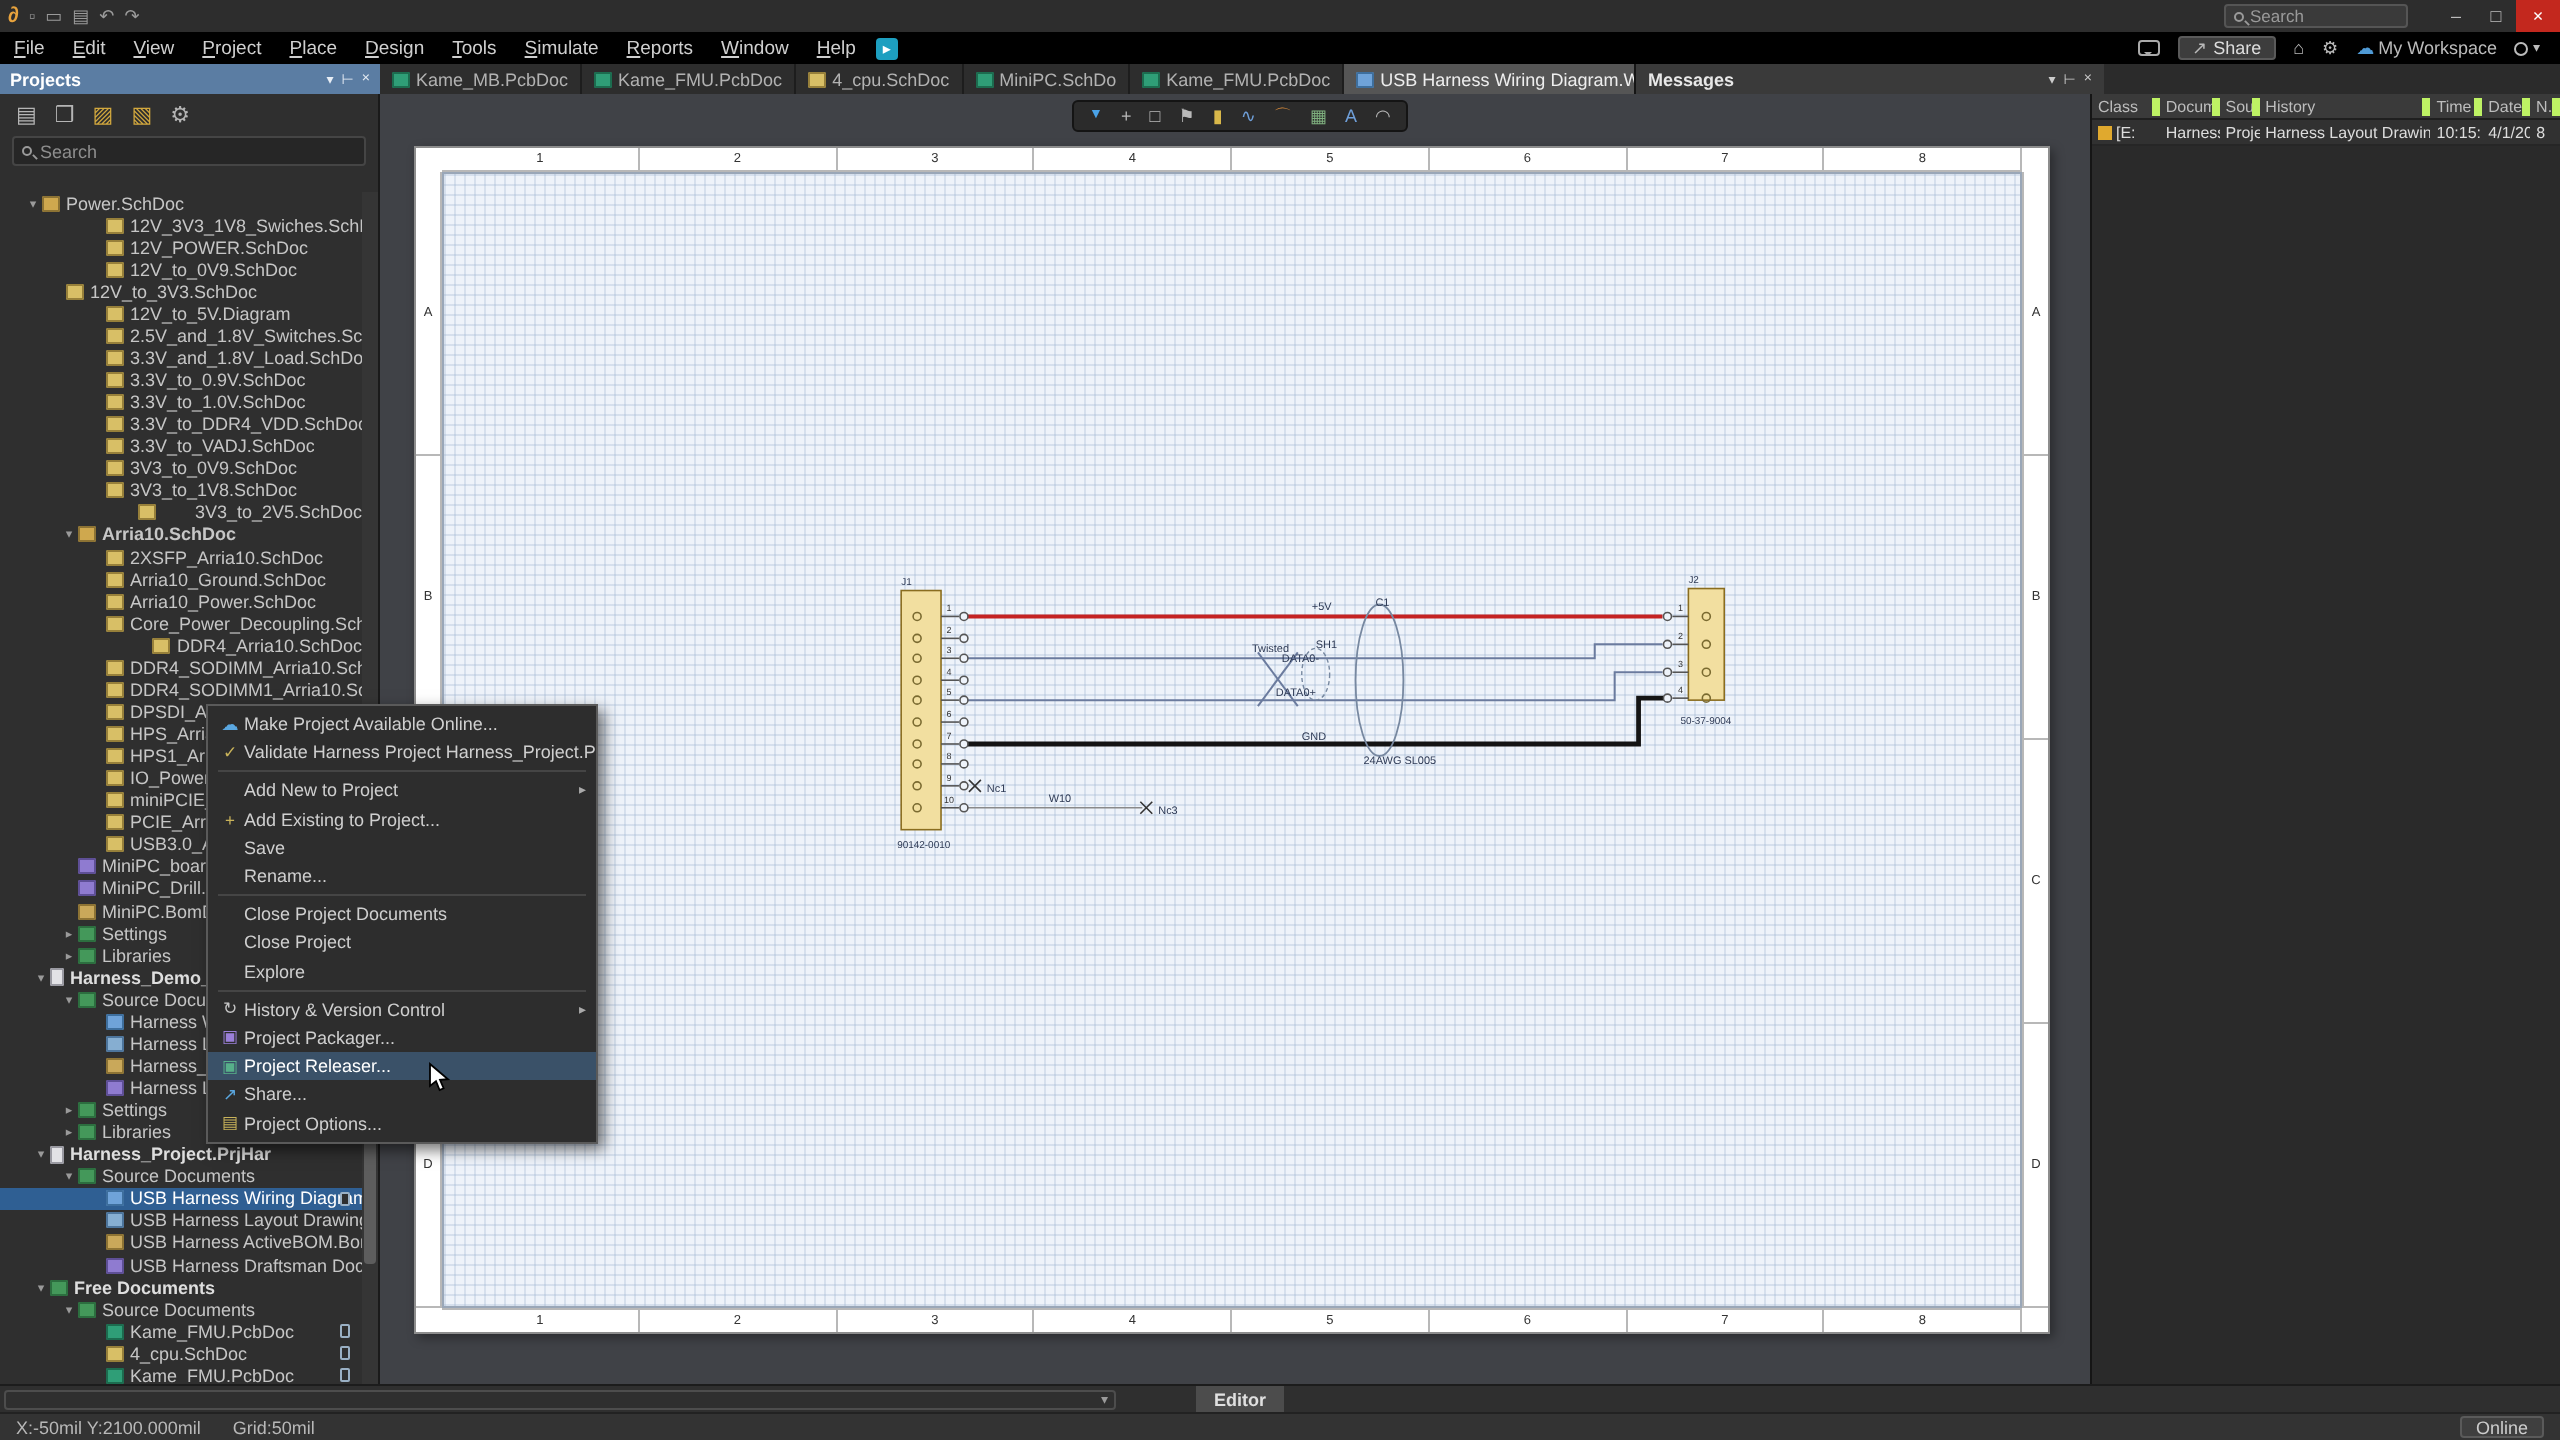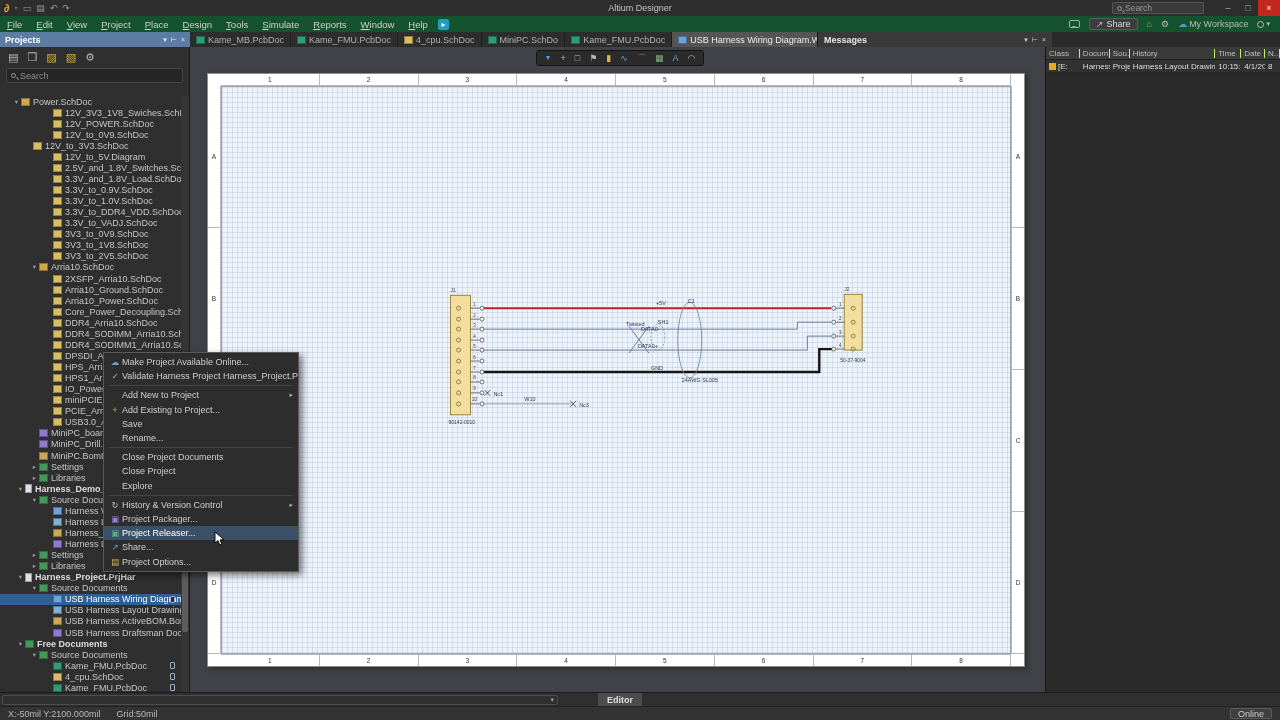--- a/index.html
+++ b/index.html
@@ -12,21 +12,21 @@
   .logo{color:#e8a33d;font-weight:bold;font-size:11px;line-height:10px}
   .tb-ic{color:#9a9a9a;font-size:9px}
   .tb-title{position:absolute;left:0;right:0;text-align:center;color:#c2c2c2}
   .tb-search{position:absolute;right:76px;top:2px;width:92px;height:12px;background:#3a3a3a;border:1px solid #555;border-radius:2px;display:flex;align-items:center;gap:3px;padding:0 4px;color:#9a9a9a;font-size:8.5px}
   .mag{width:5px;height:5px;border:1px solid #9a9a9a;border-radius:50%;position:relative;flex:none}
   .mag::after{content:"";position:absolute;left:4px;top:4px;width:3px;height:1px;background:#9a9a9a;transform:rotate(45deg)}
   .win-btns{position:absolute;right:0;top:0;display:flex;height:16px}
   .wbtn{width:20px;height:16px;display:flex;align-items:center;justify-content:center;color:#bbb;font-size:9px}
   .wbtn.close{background:#c3281e;color:#fff;width:22px}
   
-  .menubar{position:absolute;left:0;top:16px;width:1280px;height:16px;background:#14532d;display:flex;align-items:center;font-size:9.5px;z-index:6}
+  .menubar{position:absolute;left:0;top:16px;width:1280px;height:16px;background:#000000;display:flex;align-items:center;font-size:9.5px;z-index:6}
   .mitem{padding:0 7px;color:#cfcfcf}
   .dxp{width:11px;height:11px;background:#1d9fc0;border-radius:2px;color:#fff;font-size:8px;display:flex;align-items:center;justify-content:center;margin-left:3px}
   .mb-right{margin-left:auto;display:flex;align-items:center;gap:9px;padding-right:10px;font-size:9px}
   .bubble{width:11px;height:8px;border:1px solid #aaa;border-radius:2px;position:relative}
   .bubble::after{content:"";position:absolute;left:2px;bottom:-3px;border:2px solid transparent;border-top-color:#aaa}
   .share-btn{background:#3d3d3d;border:1px solid #5a5a5a;border-radius:2px;padding:0 6px;height:12px;display:flex;align-items:center;gap:3px;color:#ddd}
   .glyph{color:#b9b9b9}
   .cloudblue{color:#4f9ad6}
   .user-ic{display:flex;align-items:center;gap:2px;color:#bbb}
   .user-ic .head{width:7px;height:7px;border:1px solid #bbb;border-radius:50%}
@@ -90,21 +90,21 @@
     background-size:5px 5px}
   svg.diagram{position:absolute;left:0;top:0;width:100%;height:100%}
   .conn{fill:#f2dfa0;stroke:#8a6d1f;stroke-width:0.8}
   .w{stroke:#6b7b9e;fill:none;stroke-width:1}
   .dt{font-size:5.5px;fill:#2e3a55}
   .pt{font-size:5px;fill:#2e3a55}
   .x{stroke:#333;stroke-width:0.8;fill:none}
   
   .messages{position:absolute;left:1045px;top:47px;width:235px;height:645px;background:#2a2a2a;border-left:1px solid #151515}
   .mcols{display:flex;height:13px;background:#3a3a3a;border-bottom:1px solid #1f1f1f;font-size:8px;color:#bdbdbd;align-items:center}
-  .mcols div{padding-left:3px;overflow:hidden;white-space:nowrap;border-right:1px solid #bef264}
+  .mcols div{padding-left:3px;overflow:hidden;white-space:nowrap;border-right:4px solid #bef264}
   .mrow{display:flex;height:13px;font-size:8px;color:#ddd;align-items:center;background:#313131;border-bottom:1px solid #262626}
   .mrow div{padding-left:3px;overflow:hidden;white-space:nowrap}
   .msq{width:7px;height:7px;background:#e0a92e;flex:none;display:inline-block;margin-right:2px;vertical-align:-1px}
   
   .editorstrip{position:absolute;left:0;top:692px;width:1280px;height:14px;background:#2f2f2f;border-top:1px solid #1c1c1c}
   .bottombar{position:absolute;left:2px;top:2px;width:556px;height:10px;border:1px solid #4d4d4d;border-radius:2px;display:flex;align-items:center;justify-content:flex-end;padding-right:3px;color:#9a9a9a;font-size:7px}
   .editortab{position:absolute;left:598px;top:0;height:13px;background:#4c4c4c;color:#e0e0e0;font-size:9px;padding:0 9px;display:flex;align-items:center;font-weight:bold}
   .statusbar{position:absolute;left:0;top:706px;width:1280px;height:14px;background:#333;border-top:1px solid #222;display:flex;align-items:center;font-size:9px;color:#b8b8b8;padding:0 8px;gap:16px}
   .panels-btn{margin-left:auto;background:#3f3f3f;border:1px solid #5a5a5a;border-radius:2px;padding:0 7px;height:11px;display:flex;align-items:center;color:#ccc}
   
@@ -125,21 +125,20 @@
 
 <div class="titlebar" data-name="titlebar">
   <div class="tb-left">
     <span class="logo" data-name="altium-logo-icon">∂</span>
     <span class="tb-ic" data-name="new-document-icon">▫</span>
     <span class="tb-ic" data-name="open-document-icon">▭</span>
     <span class="tb-ic" data-name="save-icon">▤</span>
     <span class="tb-ic" data-name="undo-icon">↶</span>
     <span class="tb-ic" data-name="redo-icon">↷</span>
   </div>
-  <div class="tb-title" data-name="app-title">Altium Designer</div>
   <div class="tb-search" data-name="global-search-input">
     <span class="mag" data-name="search-icon"></span>
     <span>Search</span>
   </div>
   <div class="win-btns">
     <div class="wbtn" data-name="minimize-button">–</div>
     <div class="wbtn" data-name="maximize-button">□</div>
     <div class="wbtn close" data-name="close-button">×</div>
   </div>
 </div>
@@ -299,26 +298,26 @@
       <div class="trow" data-name="tree-item" style="padding-left: 44px;">
         <span class="tarrow" data-name="arrow-spacer"></span>
         <span class="ti ti-sch" data-name="sch-icon"></span>
         <span class="tlabel" data-name="tree-item-label">3V3_to_0V9.SchDoc</span>
       </div>
       <div class="trow" data-name="tree-item" style="padding-left: 44px;">
         <span class="tarrow" data-name="arrow-spacer"></span>
         <span class="ti ti-sch" data-name="sch-icon"></span>
         <span class="tlabel" data-name="tree-item-label">3V3_to_1V8.SchDoc</span>
       </div>
-      <div class="trow" data-name="tree-item" style="padding-left: 44px;">
+      <div class="trow" data-name="tree-item" style="padding-left: 44px; justify-content: space-between;">
         <span class="tarrow" data-name="arrow-spacer"></span>
         <span class="ti ti-sch" data-name="sch-icon"></span>
         <span class="tlabel" data-name="tree-item-label">3V3_to_2V5.SchDoc</span>
       </div>
-      <div class="trow" data-name="tree-item" style="padding-left: 30px;">
+      <div class="trow" data-name="tree-item" style="padding-left: 30px; font-weight: bold;">
         <span class="tarrow" data-name="expanded-arrow-icon">▾</span>
         <span class="ti ti-folder" data-name="folder-icon"></span>
         <span class="tlabel" data-name="tree-item-label">Arria10.SchDoc</span>
       </div>
       <div class="trow" data-name="tree-item" style="padding-left: 44px;">
         <span class="tarrow" data-name="arrow-spacer"></span>
         <span class="ti ti-sch" data-name="sch-icon"></span>
         <span class="tlabel" data-name="tree-item-label">2XSFP_Arria10.SchDoc</span>
       </div>
       <div class="trow" data-name="tree-item" style="padding-left: 44px;">
@@ -329,21 +328,21 @@
       <div class="trow" data-name="tree-item" style="padding-left: 44px;">
         <span class="tarrow" data-name="arrow-spacer"></span>
         <span class="ti ti-sch" data-name="sch-icon"></span>
         <span class="tlabel" data-name="tree-item-label">Arria10_Power.SchDoc</span>
       </div>
       <div class="trow" data-name="tree-item" style="padding-left: 44px;">
         <span class="tarrow" data-name="arrow-spacer"></span>
         <span class="ti ti-sch" data-name="sch-icon"></span>
         <span class="tlabel" data-name="tree-item-label">Core_Power_Decoupling.SchDoc</span>
       </div>
-      <div class="trow" data-name="tree-item" style="padding-left: 44px;">
+      <div class="trow" data-name="tree-item" style="padding-left: 44px; justify-content: flex-end;">
         <span class="tarrow" data-name="arrow-spacer"></span>
         <span class="ti ti-sch" data-name="sch-icon"></span>
         <span class="tlabel" data-name="tree-item-label">DDR4_Arria10.SchDoc</span>
       </div>
       <div class="trow" data-name="tree-item" style="padding-left: 44px;">
         <span class="tarrow" data-name="arrow-spacer"></span>
         <span class="ti ti-sch" data-name="sch-icon"></span>
         <span class="tlabel" data-name="tree-item-label">DDR4_SODIMM_Arria10.SchDo</span>
       </div>
       <div class="trow" data-name="tree-item" style="padding-left: 44px;">

